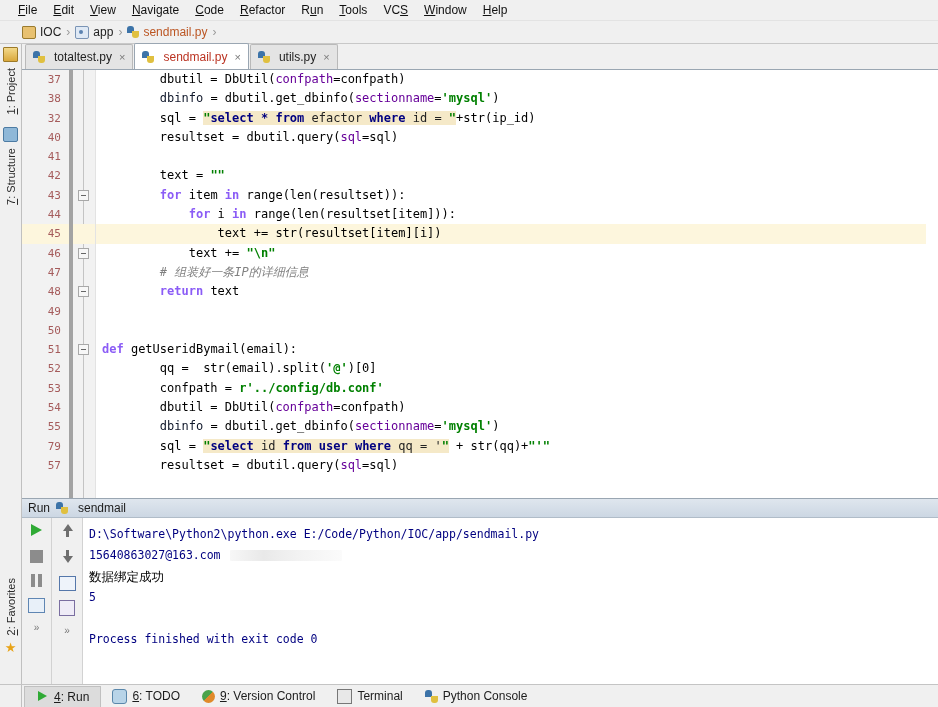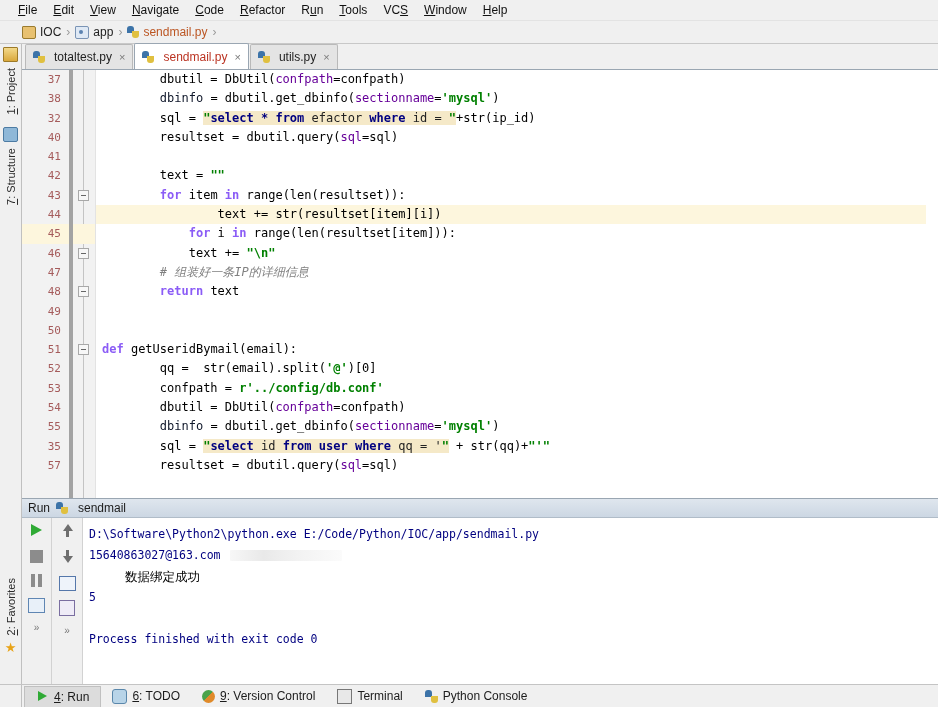--- a/index.html
+++ b/index.html
@@ -203,21 +203,21 @@
   .t-wrap{border:1px solid #5577aa;width:15px;height:13px;margin-top:2px;background:#eef3fa;}
   .t-console{border:1px solid #5f86b3;width:15px;height:13px;background:#e8f0f9;}
   .t-export{border:1px solid #7a6ea0;width:14px;height:14px;background:#efecf7;}
   .chev{font-size:10px;color:#777;}
 
   .runout{
     flex:1 1 auto;background:#fff;padding:6px 0 0 6px;overflow:hidden;
     font-family:"DejaVu Sans Mono",monospace;font-size:11.5px;color:#000080;
   }
   .outline{height:21px;line-height:21px;white-space:pre;}
-  .out-cn{color:#000;font-family:"DejaVu Sans",sans-serif;font-size:12.5px;margin-left:36px;}
+  .out-cn{color:#000;font-family:"DejaVu Sans",sans-serif;font-size:12.5px;}
   .redact{
     display:inline-block;width:112px;height:11px;vertical-align:middle;
     background:linear-gradient(90deg,#f7f7f7,#e9e9e9 30%,#f2f2f2 60%,#fbfbfb);
     margin-left:9px;border-radius:1px;
   }
 
   
   .statusbar{
     height:22px;flex:0 0 22px;background:#f0f0f0;border-top:1px solid #c4c4c4;
     display:flex;align-items:center;padding-left:24px;gap:0;
@@ -334,21 +334,21 @@
             <div class="lnrow">46</div>
             <div class="lnrow">47</div>
             <div class="lnrow">48</div>
             <div class="lnrow">49</div>
             <div class="lnrow">50</div>
             <div class="lnrow">51</div>
             <div class="lnrow">52</div>
             <div class="lnrow">53</div>
             <div class="lnrow">54</div>
             <div class="lnrow">55</div>
-            <div class="lnrow">35</div>
+            <div class="lnrow">79</div>
             <div class="lnrow">57</div>
           </div>
         <div class="foldcol" id="foldcol">
           <div class="foldline" style="top:0;height:100%;"></div>
         <div class="lnrow" style="position: relative;"></div>
             <div class="lnrow" style="position: relative;"></div>
             <div class="lnrow" style="position: relative;"></div>
             <div class="lnrow" style="position: relative;"></div>
             <div class="lnrow" style="position: relative;"></div>
             <div class="lnrow" style="position: relative;"></div>
@@ -377,22 +377,22 @@
             <div class="lnrow" style="position: relative;"></div>
           </div>
         <div class="codearea" id="codearea">
             <div class="coderow">        dbutil = DbUtil(<span class="param">confpath</span>=confpath)</div>
             <div class="coderow">        <span class="fade">dbinfo</span> = dbutil.get_dbinfo(<span class="param">sectionname</span>=<span class="str">'mysql'</span>)</div>
             <div class="coderow">        sql = <span class="str sqlbg">"</span><span class="sqlkw sqlbg">select * from </span><span class="sqlid sqlbg">efactor </span><span class="sqlkw sqlbg">where </span><span class="sqlid sqlbg">id = </span><span class="str sqlbg">"</span>+str(ip_id)</div>
             <div class="coderow">        resultset = dbutil.query(<span class="param">sql</span>=sql)</div>
             <div class="coderow">&nbsp;</div>
             <div class="coderow">        text = <span class="str">""</span></div>
             <div class="coderow">        <span class="kw">for</span> item <span class="kw">in</span> range(len(resultset)):</div>
+            <div class="coderow">            <span class="kw">for</span> i <span class="kw">in</span> range(len(resultset[item])):</div>
             <div class="coderow hl">                text += str(resultset[item][i])</div>
-            <div class="coderow">            <span class="kw">for</span> i <span class="kw">in</span> range(len(resultset[item])):</div>
             <div class="coderow">            text += <span class="str">"\n"</span></div>
             <div class="coderow"><span class="cmt">        # 组装好一条IP的详细信息</span></div>
             <div class="coderow">        <span class="kw">return</span> text</div>
             <div class="coderow">&nbsp;</div>
             <div class="coderow">&nbsp;</div>
             <div class="coderow"><span class="kw">def</span> getUseridBymail(email):</div>
             <div class="coderow">        qq =  str(email).split(<span class="str">'@'</span>)[0]</div>
             <div class="coderow">        confpath = <span class="str">r'../config/db.conf'</span></div>
             <div class="coderow">        dbutil = DbUtil(<span class="param">confpath</span>=confpath)</div>
             <div class="coderow">        <span class="fade">dbinfo</span> = dbutil.get_dbinfo(<span class="param">sectionname</span>=<span class="str">'mysql'</span>)</div>

